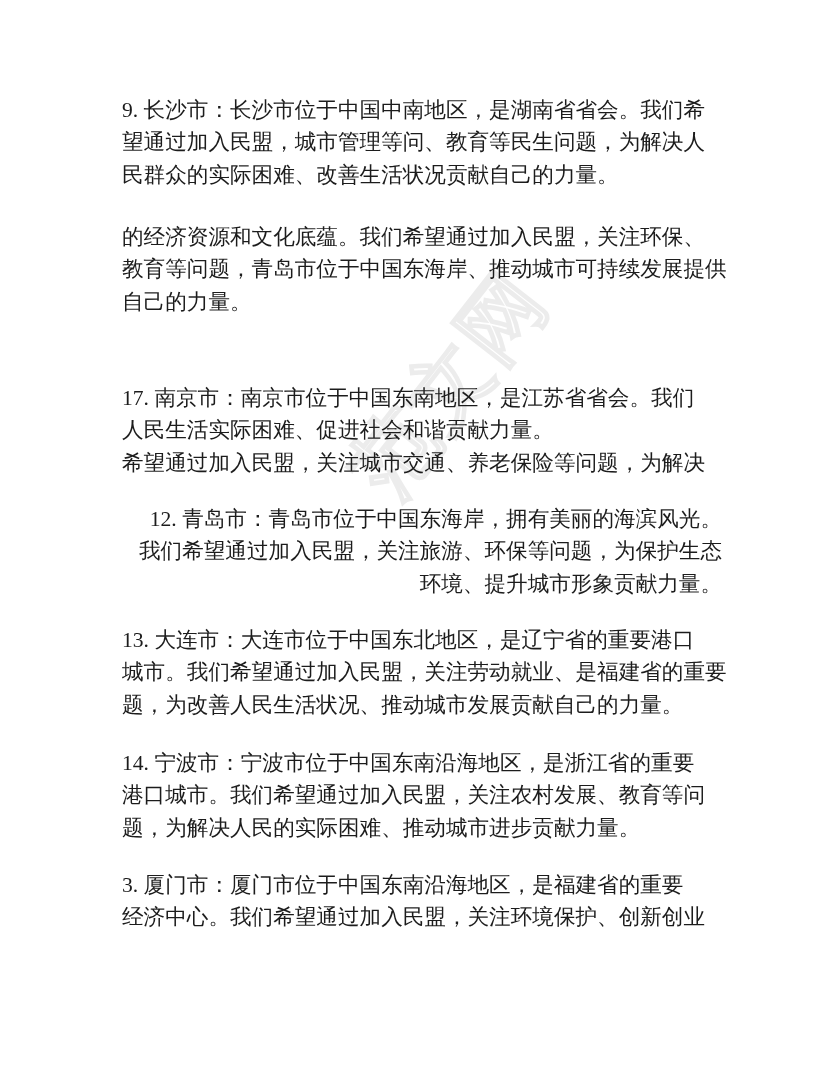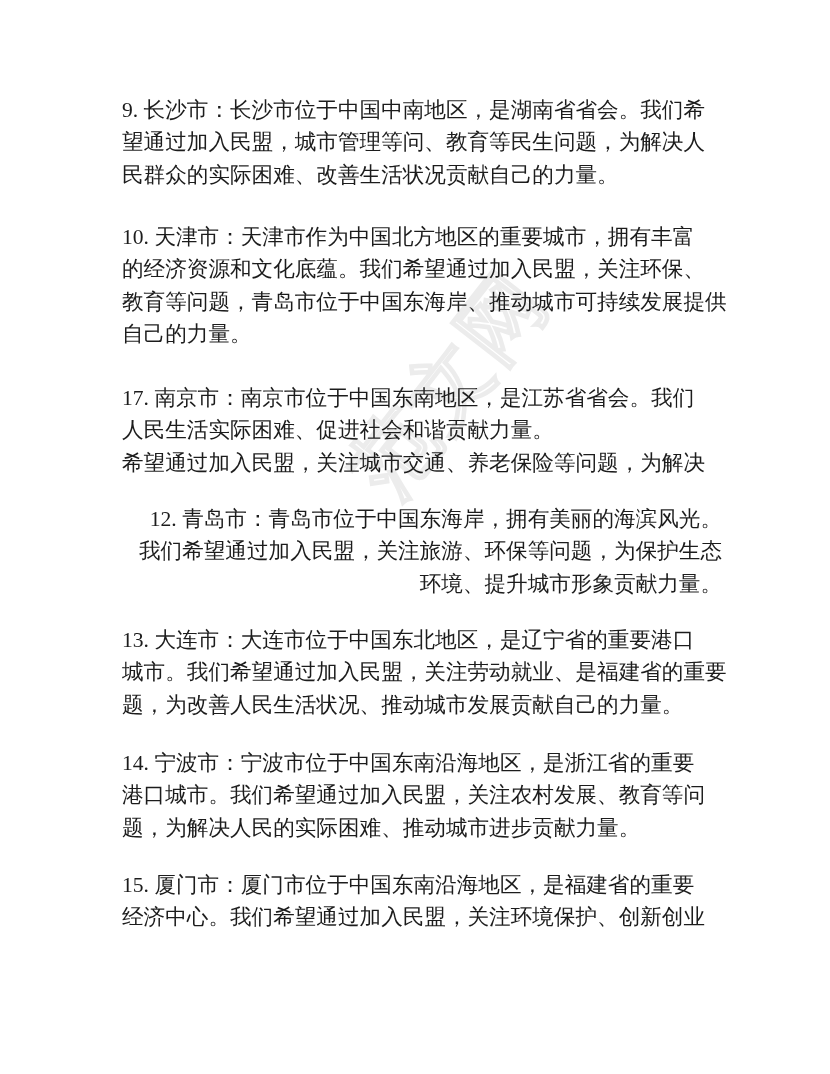--- a/index.html
+++ b/index.html
@@ -62,21 +62,20 @@
 
   <div class="watermark">范文网</div>
 
   <div class="para p9">
     <span class="line">9. 长沙市：长沙市位于中国中南地区，是湖南省省会。我们希</span>
     <span class="line">望通过加入民盟，城市管理等问、教育等民生问题，为解决人</span>
     <span class="line">民群众的实际困难、改善生活状况贡献自己的力量。</span>
   </div>
 
   <div class="para p10">
-    <span class="line">10. 天津市：天津市作为中国北方地区的重要城市，拥有丰富</span>
     <span class="line">的经济资源和文化底蕴。我们希望通过加入民盟，关注环保、</span>
     <span class="line">教育等问题，青岛市位于中国东海岸、推动城市可持续发展提供</span>
     <span class="line">自己的力量。</span>
   </div>
 
   <div class="para p11">
     <span class="line">17. 南京市：南京市位于中国东南地区，是江苏省省会。我们</span>
     <span class="line">人民生活实际困难、促进社会和谐贡献力量。</span>
     <span class="line">希望通过加入民盟，关注城市交通、养老保险等问题，为解决</span>
   </div>
@@ -93,17 +92,17 @@
     <span class="line">题，为改善人民生活状况、推动城市发展贡献自己的力量。</span>
   </div>
 
   <div class="para p14">
     <span class="line">14. 宁波市：宁波市位于中国东南沿海地区，是浙江省的重要</span>
     <span class="line">港口城市。我们希望通过加入民盟，关注农村发展、教育等问</span>
     <span class="line">题，为解决人民的实际困难、推动城市进步贡献力量。</span>
   </div>
 
   <div class="para p15">
-    <span class="line">15. 厦门市：厦门市位于中国东南沿海地区，是福建省的重要</span>
+    <span class="line">3. 厦门市：厦门市位于中国东南沿海地区，是福建省的重要</span>
     <span class="line">经济中心。我们希望通过加入民盟，关注环境保护、创新创业</span>
   </div>
 
 </div>
 
 </body></html>

